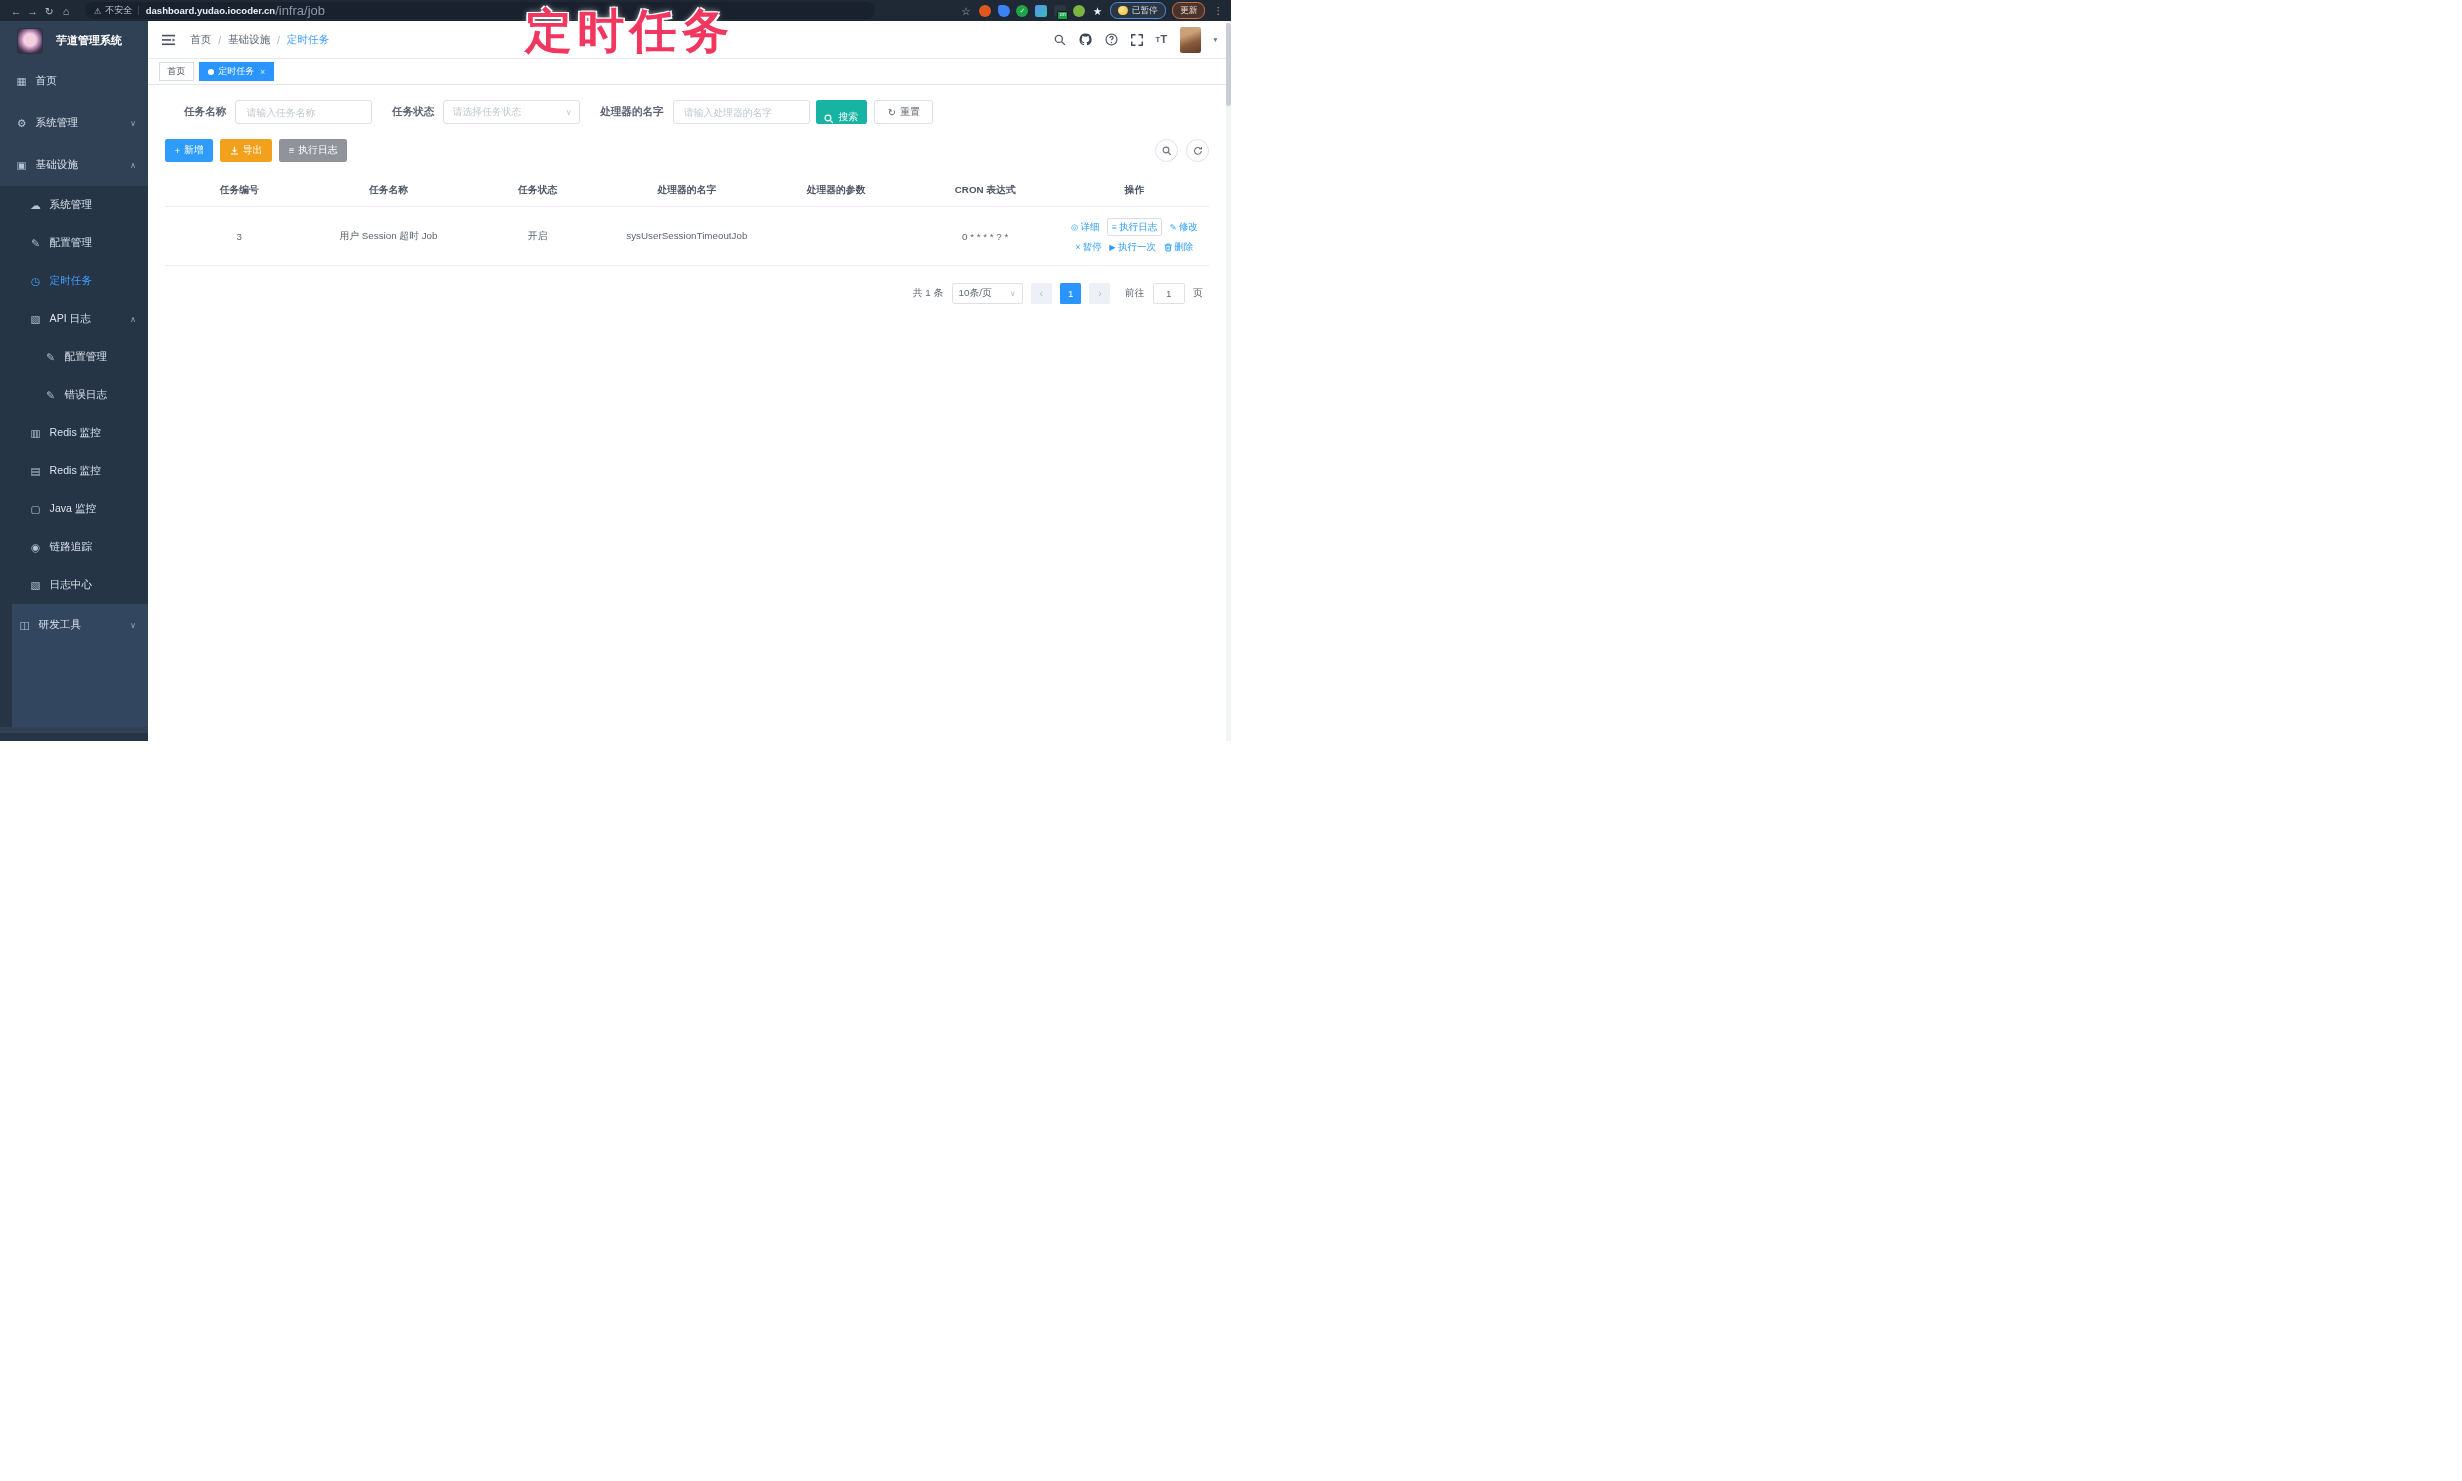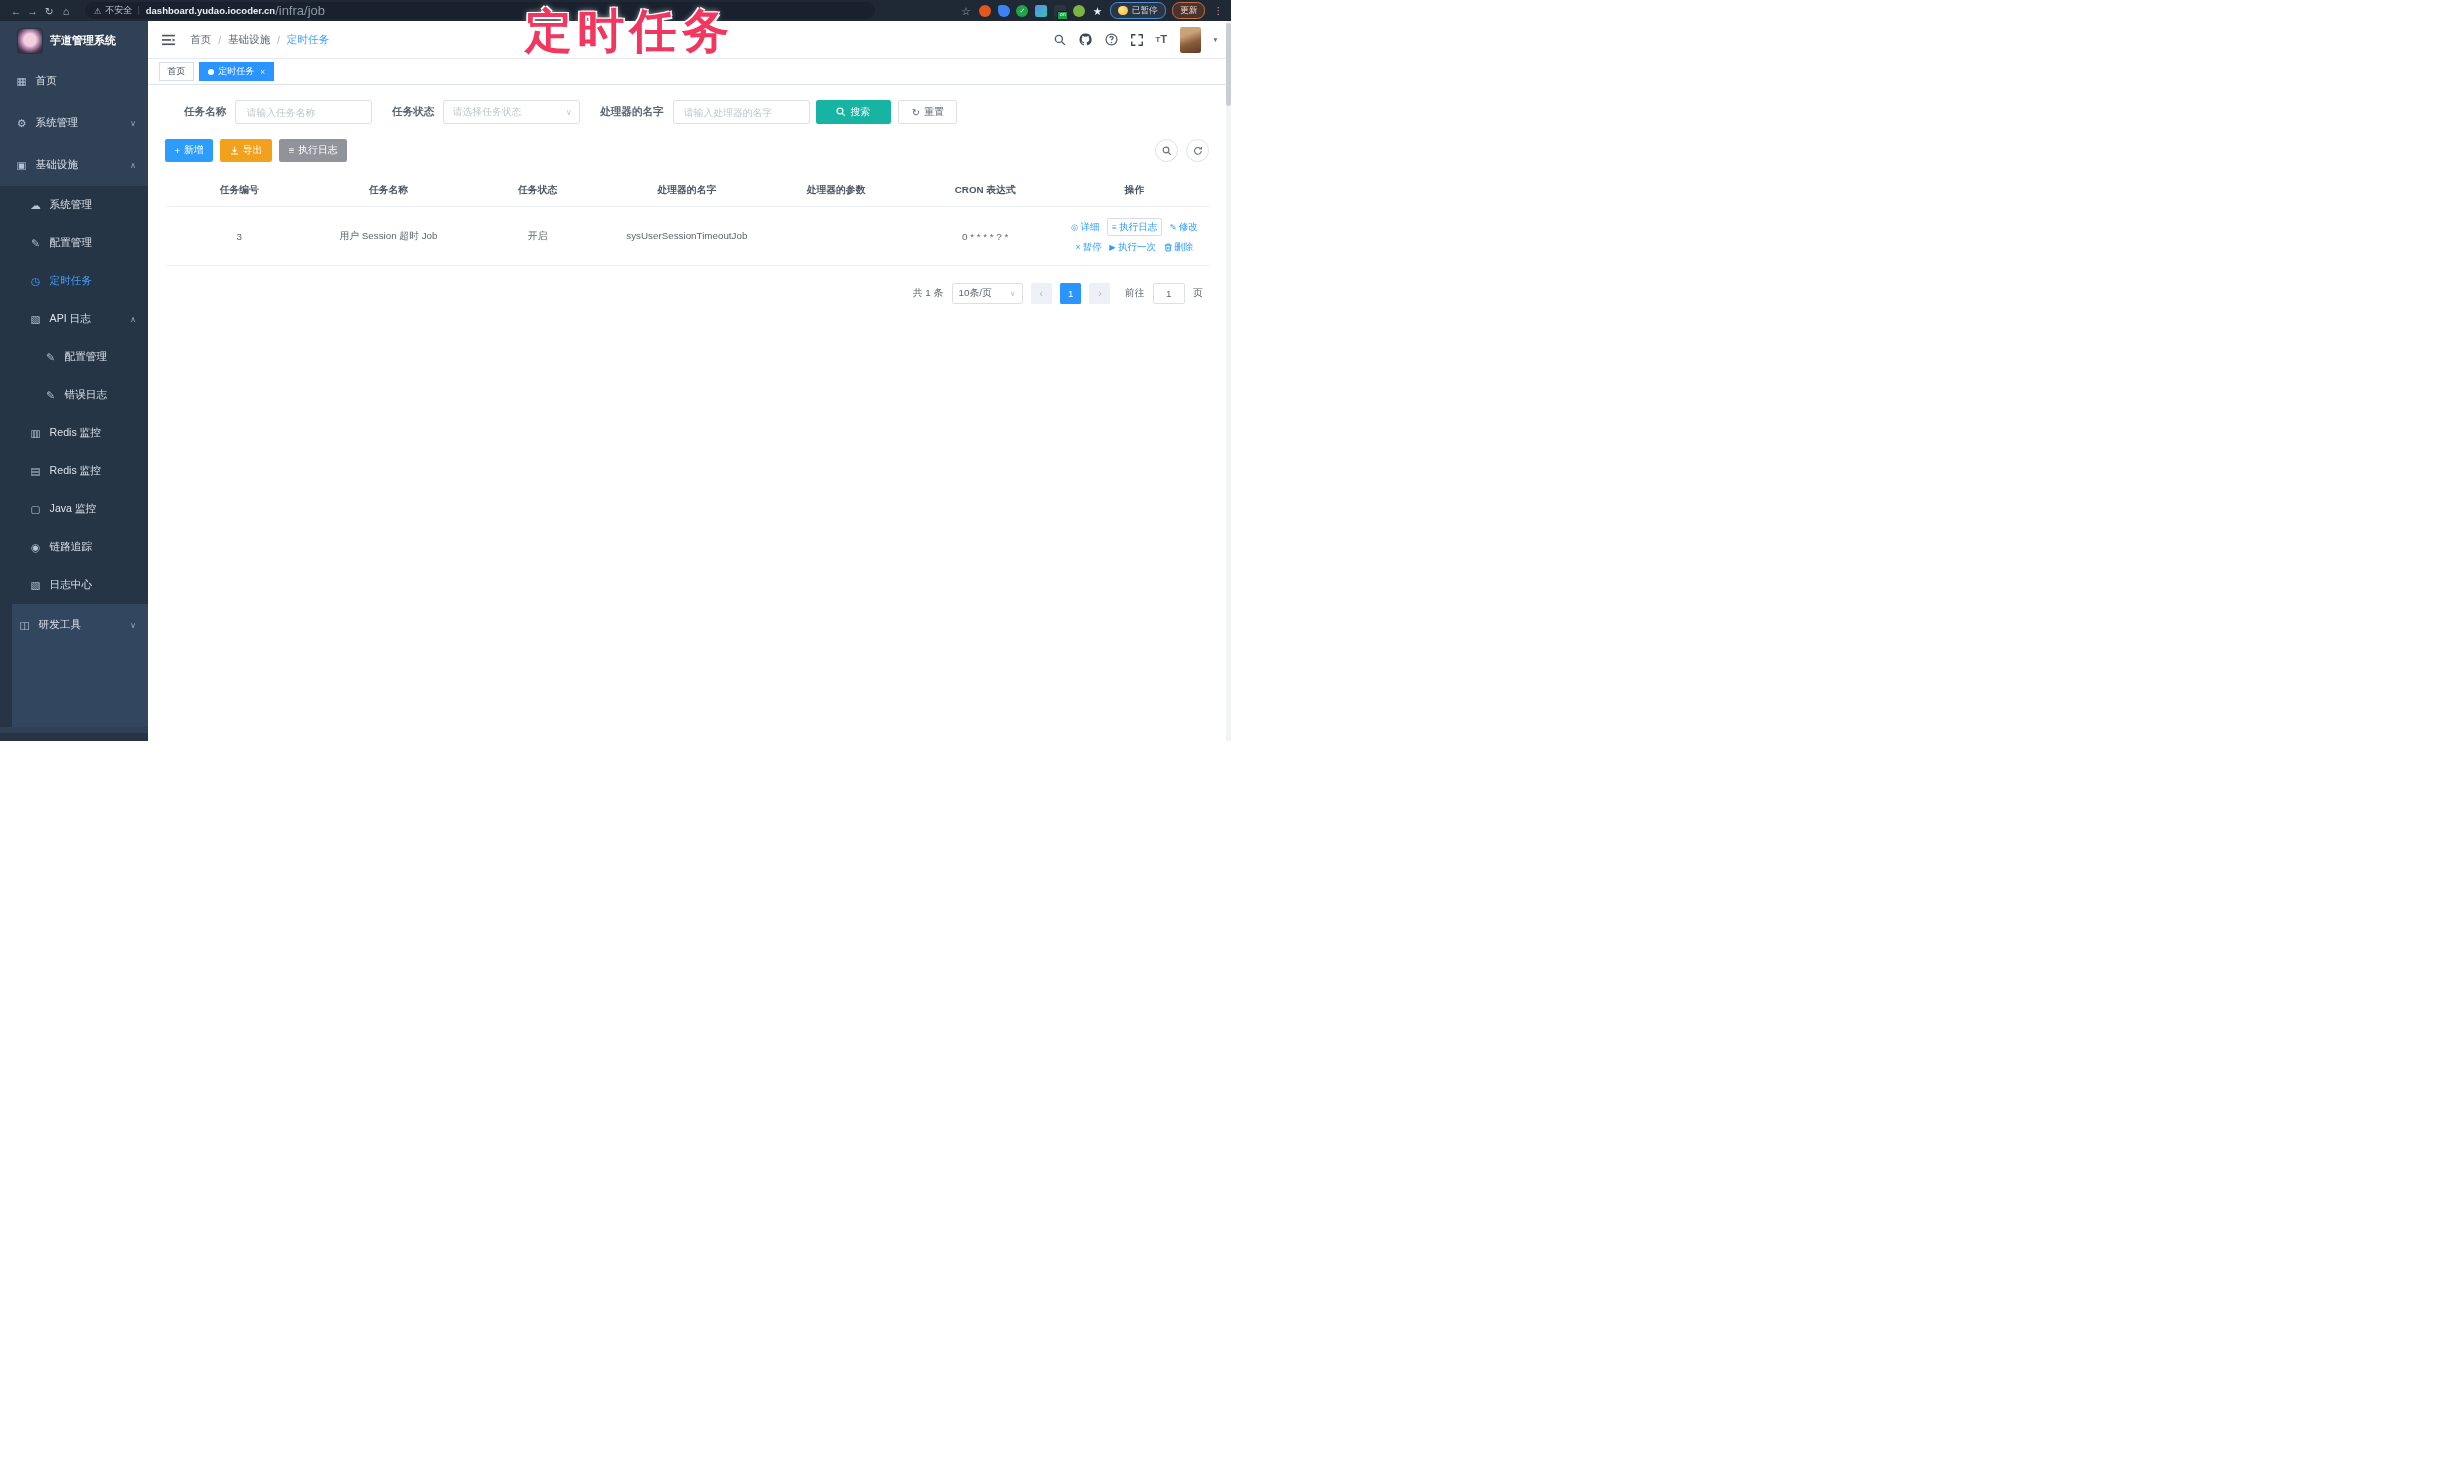--- a/index.html
+++ b/index.html
@@ -17,21 +17,21 @@
   .ext{width:12px;height:12px;border-radius:50%;flex:0 0 auto;position:relative;display:flex;align-items:center;justify-content:center;font-size:6.8px;color:#fff;}
   .ext.sq{border-radius:2.3px;}
   .onbadge{position:absolute;bottom:-3px;right:-2.3px;background:#17a24a;color:#fff;font-size:5.3px;line-height:1;padding:0.8px 1.5px;border-radius:1.5px;border:0.8px solid #0c1520;}
   .chrome-pill{height:15px;border-radius:7.6px;display:flex;align-items:center;gap:3.8px;padding:0 6.8px;font-size:8.7px;white-space:nowrap;}
   #paused-pill{border:1.1px solid #4a8fd9;background:#2a3644;color:#d6dee7;}
   #paused-pill .face{width:9.8px;height:9.8px;border-radius:50%;background:radial-gradient(circle at 35% 35%,#ffe48a,#f2b93b);}
   #update-pill{border:1.1px solid #c9713f;background:#4a332c;color:#f2d8c9;font-family:Liberation Serif, serif;}
   .kebab{color:#e8a06a;font-size:9.8px;margin-left:1.5px;cursor:pointer;}
   
   #sidebar{position:absolute;top:21px;left:0;width:148px;bottom:0;background:#304156;z-index:2;}
-  #side-logo{height:39px;display:flex;align-items:center;padding-left:18px;gap:8px;}
+  #side-logo{height:39px;display:flex;align-items:center;padding-left:18px;gap:14px;}
   #side-logo .logo-img{width:24px;height:24px;border-radius:3px;background:radial-gradient(circle at 50% 45%,#f3cfe0 0 34%,#b98bb0 50%,#4a3650 75%,#2a2033 100%);box-shadow:0 0 0 0.8px #223043;}
   #side-logo .logo-title{color:#fff;font-size:11px;font-weight:bold;}
   .mitem{position:relative;display:flex;align-items:center;gap:7.6px;color:#dbe2ec;font-size:10.6px;cursor:pointer;}
   .mitem .mico{width:13px;text-align:center;color:#b6c2d2;font-size:10.6px;flex:0 0 auto;}
   .mitem.lvl0{height:42px;padding-left:15px;}
   .mitem.lvl1{height:38px;padding-left:29px;}
   .mitem.lvl2{height:38px;padding-left:44px;}
   .mitem .chev{position:absolute;right:12px;color:#96a4b5;font-size:8.3px;}
   .mitem.active,.mitem.active .mico{color:#409EFF;}
   #submenu-block{background:#253546;}
@@ -62,21 +62,21 @@
   #filters{display:flex;align-items:center;margin:15px 0 0 36px;}
   .flabel{font-size:10.6px;font-weight:bold;color:#5c6472;margin-right:9px;white-space:nowrap;}
   .field{width:137px;height:24px;border:0.8px solid #dcdfe6;border-radius:3px;display:flex;align-items:center;padding:0 8.3px;box-sizing:border-box;background:#fff;}
   .field input{border:none;outline:none;width:100%;font-size:9.8px;color:#5c6472;font-family:inherit;background:transparent;}
   .field input::placeholder{color:#bfc6cf;}
   .field.select{justify-content:space-between;cursor:pointer;font-family:Liberation Mono, monospace;}
   .field.select .ph{color:#bfc6cf;font-size:9.8px;}
   .field.select .caret{color:#bfc6cf;font-size:8.3px;}
   .gap26{width:19.7px;flex:0 0 auto;}
   .btn{height:24px;border-radius:2.3px;display:flex;align-items:center;justify-content:center;gap:4.5px;font-size:9.8px;cursor:pointer;box-sizing:border-box;white-space:nowrap;}
-  #search-btn{background:#17b3a3;color:#fff;width:75px;margin-left:6px;}
+  #search-btn{background:#17b3a3;color:#fff;width:51px;margin-left:6px;align-items:flex-end;}
   #reset-btn{background:#fff;border:0.8px solid #dcdfe6;color:#5f6670;width:59px;margin-left:7.6px;}
   #toolbar{display:flex;align-items:center;margin:15px 16.7px 0 16.7px;gap:6.8px;}
   .tbtn{height:23px;border-radius:2.3px;color:#fff;font-size:9.8px;display:flex;align-items:center;justify-content:center;gap:3.8px;padding:0 9.8px;cursor:pointer;}
   #btn-add{background:#2d9cfb;}
   #btn-export{background:#f2a11c;}
   #btn-exec{background:#909399;}
   #toolbar-right{margin-left:auto;display:flex;gap:7.6px;}
   .circle-btn{width:21px;height:21px;border-radius:50%;border:0.8px solid #dfe2ea;color:#6b7280;display:flex;align-items:center;justify-content:center;cursor:pointer;background:#fff;}
   
   #job-table{margin:12px 16.7px 0 16.7px;}

